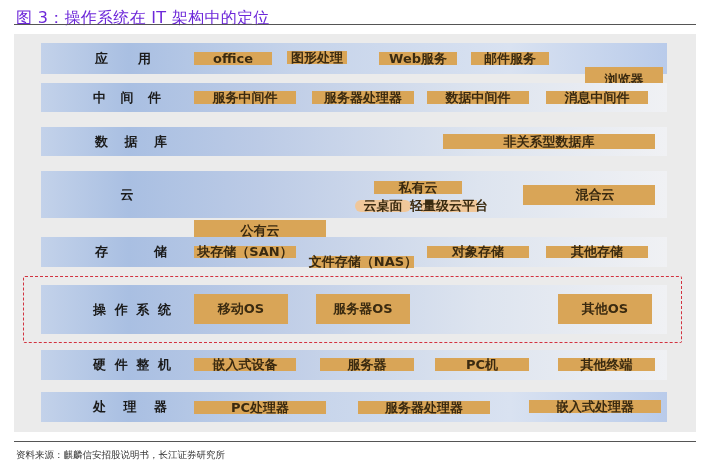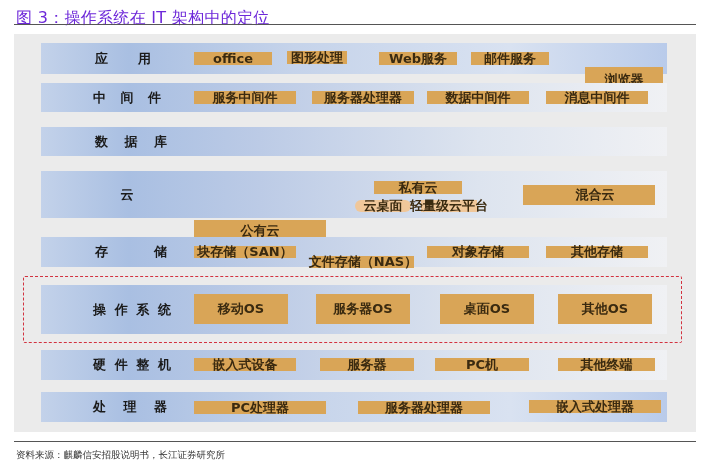--- a/index.html
+++ b/index.html
@@ -81,20 +81,21 @@
   <div class="chip" style="left:386px;top:8px;width:102px;height:13px;">数据中间件</div>
   <div class="chip" style="left:505px;top:8px;width:102px;height:13px;">消息中间件</div>
 </div>
 
 <div class="layer" style="top:127px;height:29px;">
   <div class="layer-label" style="justify-content:space-between;padding:0 22px 0 54px;">
     <span>数</span>
     <span>据</span>
     <span>库</span>
   </div>
+  <div class="chip" style="left:402px;top:7px;width:212px;height:15px;">非关系型数据库</div>
 </div>
 
 <div class="layer" style="top:171px;height:47px;">
   <div class="layer-label">
     <span style="margin-left:24px;">云</span>
   </div>
   <div class="chip" style="left:153px;top:13px;width:132px;height:21px;margin-top:36px;">公有云</div>
   <div class="chip" style="left:333px;top:10px;width:88px;height:13px;">私有云</div>
   <div class="chip light" style="left:314px;top:29px;width:56px;height:12px;border-radius:6px;">云桌面</div>
   <div class="chip light" style="left:380px;top:29px;width:56px;height:12px;">轻量级云平台</div>
@@ -114,21 +115,20 @@
 
 <div class="layer" style="top:285px;height:49px;">
   <div class="layer-label" style="justify-content:space-between;padding:0 18px 0 52px;">
     <span>操</span>
     <span>作</span>
     <span>系</span>
     <span>统</span>
   </div>
   <div class="chip" style="left:153px;top:9px;width:94px;height:30px;">移动OS</div>
   <div class="chip" style="left:275px;top:9px;width:94px;height:30px;">服务器OS</div>
-  <div class="chip" style="left:399px;top:9px;width:94px;height:30px;">桌面OS</div>
   <div class="chip" style="left:517px;top:9px;width:94px;height:30px;">其他OS</div>
 </div>
 <div class="dashed-box"></div>
 
 <div class="layer" style="top:350px;height:30px;">
   <div class="layer-label" style="justify-content:space-between;padding:0 18px 0 52px;">
     <span>硬</span>
     <span>件</span>
     <span>整</span>
     <span>机</span>

